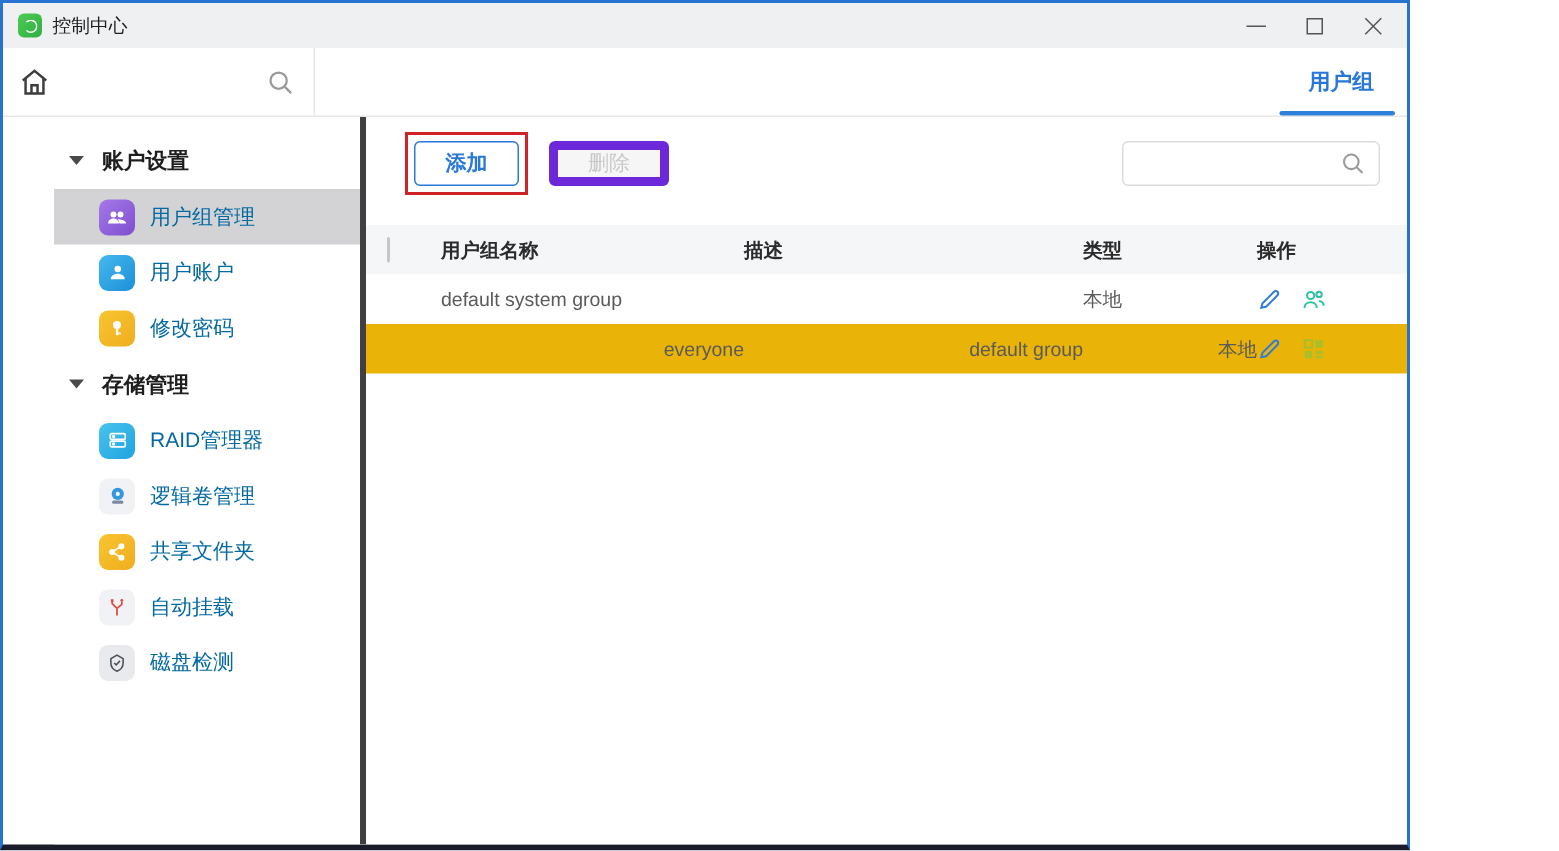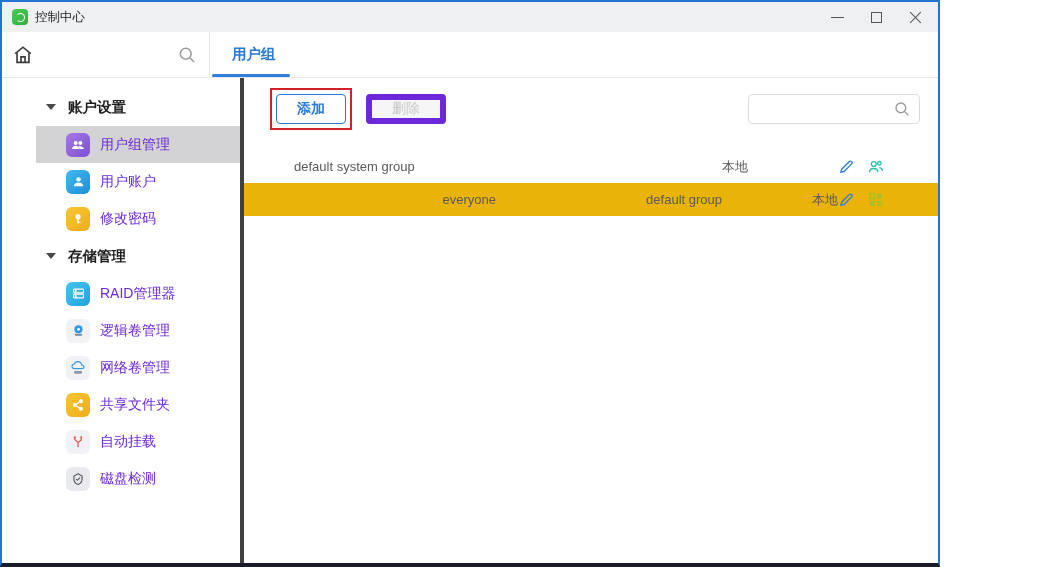--- a/index.html
+++ b/index.html
@@ -28,34 +28,34 @@
   .win-controls { margin-left:auto; display:flex; align-items:center; gap:26px; padding-right:6px; }
   .wc { width:13px; height:13px; position:relative; cursor:default; }
   .wc-min::after{ content:""; position:absolute; left:0; right:0; top:6px; border-top:1.6px solid #555; }
   .wc-max::after{ content:""; position:absolute; inset:1px; border:1.5px solid #555; }
   .wc-close::before,.wc-close::after{ content:""; position:absolute; left:-1px; top:6px; width:15px; border-top:1.6px solid #555; }
   .wc-close::before{ transform:rotate(45deg);} .wc-close::after{ transform:rotate(-45deg);}
 
   
   .header-strip { height:46px; display:flex; flex:0 0 auto; border-bottom:1px solid #e7e7e7; background:#fff; }
   .header-left { width:208px; flex:0 0 auto; display:flex; align-items:center; justify-content:space-between; padding:0 12px 0 10px; border-right:1px solid #e7e7e7; }
-  .tabstrip { flex:1; display:flex; align-items:stretch; }
+  .tabstrip { flex:1; display:flex; align-items:stretch;justify-content:flex-end; }
   .tab { position:relative; display:flex; align-items:center; padding:0 22px; font-size:14.5px; font-weight:bold; color:#2878d8; cursor:pointer; }
   .tab.active::after { content:""; position:absolute; left:2px; right:8px; bottom:0; height:3px; background:#2f80dd; border-radius:2px; }
 
   
   .body-wrap { flex:1; display:flex; min-height:0; }
   .sidebar { width:208px; flex:0 0 auto; border-right:4px solid #404040; background:#fff; padding-top:10px; overflow:hidden;margin-left:34px; }
   .section-header { display:flex; align-items:center; height:38px; padding-left:10px; cursor:pointer; }
   .tri { width:0; height:0; border-left:5px solid transparent; border-right:5px solid transparent; border-top:6px solid #4a4a4a; margin-right:12px; }
   .section-label { font-size:14.5px; font-weight:bold; color:#1e1e1e; }
   .side-item { display:flex; align-items:center; height:37px; padding-left:30px; cursor:pointer; }
   .side-item.selected { background:#d3d3d5; }
   .side-icon { width:24px; height:24px; border-radius:6px; margin-right:10px; flex:0 0 auto; display:flex; align-items:center; justify-content:center; }
-  .side-label { font-size:14px; color:#6d28d9; }
+  .side-label { font-size:14px; color:#0369a1; }
 
   .ic-usergroup { background:linear-gradient(135deg,#a678e8,#7d4fd0); }
   .ic-useraccount { background:linear-gradient(135deg,#43b9ef,#1e8fd8); }
   .ic-quota { background:#f1f2f5; }
   .donut { width:13px; height:13px; border-radius:50%; background:conic-gradient(#2f7fd8 0 40%, #45c06a 40% 70%, #f2a43c 70% 100%); position:relative; }
   .donut::after{ content:""; position:absolute; inset:3.5px; background:#f1f2f5; border-radius:50%; }
   .ic-password { background:linear-gradient(135deg,#f8c531,#f0ad1e); }
   .ic-raid { background:linear-gradient(135deg,#49c3ee,#1fa3e0); }
   .ic-lvm { background:#f1f2f5; }
   .ic-netvol { background:#f1f2f5; }
@@ -189,29 +189,20 @@
         <span class="side-icon ic-lvm">
           <svg width="15" height="15" viewBox="0 0 24 24">
             <circle cx="12" cy="10" r="6.5" fill="#3498e0"></circle>
               <circle cx="12" cy="10" r="2.2" fill="#fff"></circle>
             <rect x="6" y="17" width="12" height="3.5" rx="1.6" fill="#7a8aa0"></rect>
           </svg>
         </span>
         <span class="side-label">逻辑卷管理</span>
       </div>
 
-      <div class="side-item">
-        <span class="side-icon ic-netvol">
-          <svg width="16" height="16" viewBox="0 0 24 24">
-            <path d="M7 13c-2.2 0-4-1.5-4-3.6C3 7.5 4.6 6 6.6 6 7.3 3.9 9.4 2.5 11.8 2.5c3 0 5.4 2.2 5.6 5 1.9.2 3.6 1.6 3.6 3.5 0 2-1.8 2-4 2z" fill="none" stroke="#3498e0" stroke-width="1.7"></path>
-            <rect x="6" y="16.5" width="12" height="4" rx="1.8" fill="#8b97a8"></rect>
-          </svg>
-        </span>
-        <span class="side-label">网络卷管理</span>
-      </div>
 
       <div class="side-item">
         <span class="side-icon ic-share">
           <svg width="14" height="14" viewBox="0 0 24 24" fill="none" stroke="#fff" stroke-width="1.8">
             <circle cx="17" cy="5.5" r="2.6" fill="#fff"></circle>
               <circle cx="6.5" cy="12" r="2.6" fill="#fff"></circle>
               <circle cx="17" cy="18.5" r="2.6" fill="#fff"></circle>
             <path d="M8.8 10.6 L14.8 6.8"></path>
               <path d="M8.8 13.4 L14.8 17.2"></path>
           </svg>
@@ -257,20 +248,27 @@
             <svg width="18" height="18" viewBox="0 0 24 24" fill="none" stroke="#9a9a9a" stroke-width="1.8">
               <circle cx="10.5" cy="10.5" r="6.5"></circle>
                 <path d="M15.5 15.5 L20.5 20.5"></path>
             </svg>
           </span>
         </div>
       </div>
 
       <div class="table">
 
+        <div class="trow thead">
+          <div class="col-check"><span class="checkbox"></span></div>
+          <div class="col-name">用户组名称</div>
+          <div class="col-desc">描述</div>
+          <div class="col-type">类型</div>
+          <div class="col-ops">操作</div>
+        </div>
 
         <div class="trow r0">
           <div class="col-check"></div>
           <div class="col-desc tbody-text">default system group</div>
           <div class="col-type tbody-text">本地</div>
           <div class="col-ops">
             <span class="op-icon">
               <svg width="17" height="17" viewBox="0 0 24 24" fill="none" stroke="#2e7ed8" stroke-width="1.9">
                 <path d="M4 20 L5.2 15.8 L16 5 C16.9 4.1 18.4 4.1 19.3 5 C20.2 5.9 20.2 7.4 19.3 8.3 L8.5 19.1 Z"></path>
               </svg>

